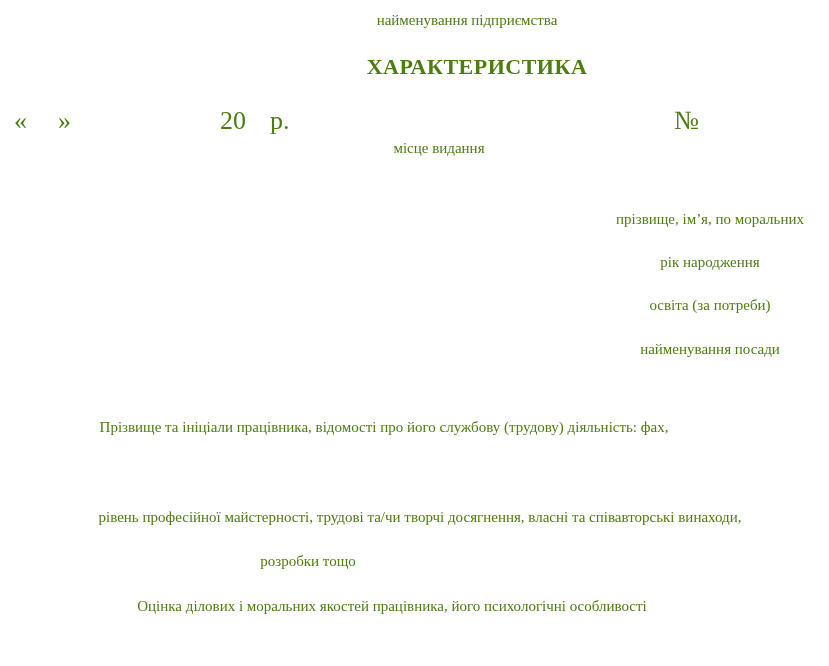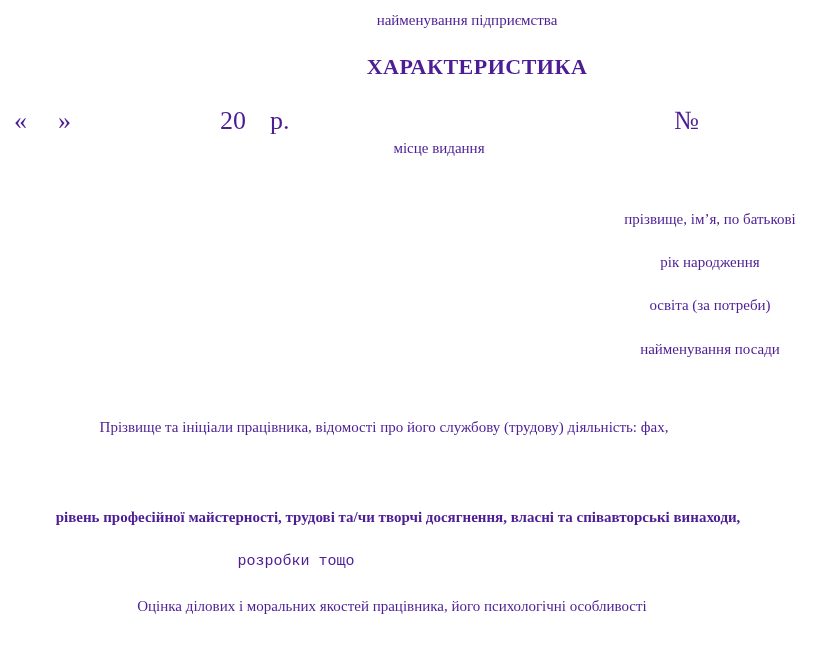--- a/index.html
+++ b/index.html
@@ -6,21 +6,21 @@
     margin: 0;
     padding: 0;
     background: #ffffff;
   }
   .page {
     position: relative;
     width: 829px;
     height: 666px;
     background: #ffffff;
     font-family: "Liberation Serif", "DejaVu Serif", serif;
-    color: #4c1d95;
+    color: #4d7c0f;
     overflow: hidden;
   }
   .abs {
     position: absolute;
     white-space: nowrap;
     line-height: 1.15;
   }
   .ctr { transform: translateX(-50%); }
 
   
@@ -41,43 +41,43 @@
   .person-caption { left: 710px; font-size: 15px; }
   .pc-0 { top: 211px; }
   .pc-1 { top: 254px; }
   .pc-2 { top: 297px; }
   .pc-3 { top: 341px; }
 
   
   .body-line { font-size: 15px; }
   .bl-0 { left: 384px; top: 419px; }
   .bl-1 { left: 363px; top: 464px; }
-  .bl-2 { left: 398px; top: 509px; font-weight: bold; }
-  .bl-3 { left: 296px; top: 553px; font-family: Liberation Mono, monospace; }
+  .bl-2 { left: 420px; top: 509px; }
+  .bl-3 { left: 308px; top: 553px; }
   .bl-4 { left: 392px; top: 598px; }
   .bl-5 { left: 403px; top: 643px; }
 </style>
 </head>
 <body>
 
 <div class="page">
 
   <div class="abs ctr company-caption">найменування підприємства</div>
 
   <div class="abs ctr doc-title">ХАРАКТЕРИСТИКА</div>
 
   <span class="abs date-glyph q-open">«</span>
   <span class="abs date-glyph q-close">»</span>
   <span class="abs date-glyph year">20</span>
   <span class="abs date-glyph year-suf">р.</span>
   <span class="abs date-glyph num-sign">№</span>
 
   <div class="abs ctr place-caption">місце видання</div>
 
-  <div class="abs ctr person-caption pc-0">прізвище, ім’я, по батькові</div>
+  <div class="abs ctr person-caption pc-0">прізвище, ім’я, по моральних</div>
   <div class="abs ctr person-caption pc-1">рік народження</div>
   <div class="abs ctr person-caption pc-2">освіта (за потреби)</div>
   <div class="abs ctr person-caption pc-3">найменування посади</div>
 
   <div class="abs ctr body-line bl-0">Прізвище та ініціали працівника, відомості про його службову (трудову) діяльність: фах,</div>
   <div class="abs ctr body-line bl-2">рівень професійної майстерності, трудові та/чи творчі досягнення, власні та співавторські винаходи,</div>
   <div class="abs ctr body-line bl-3">розробки тощо</div>
   <div class="abs ctr body-line bl-4">Оцінка ділових і моральних якостей працівника, його психологічні особливості</div>
 
 </div>

